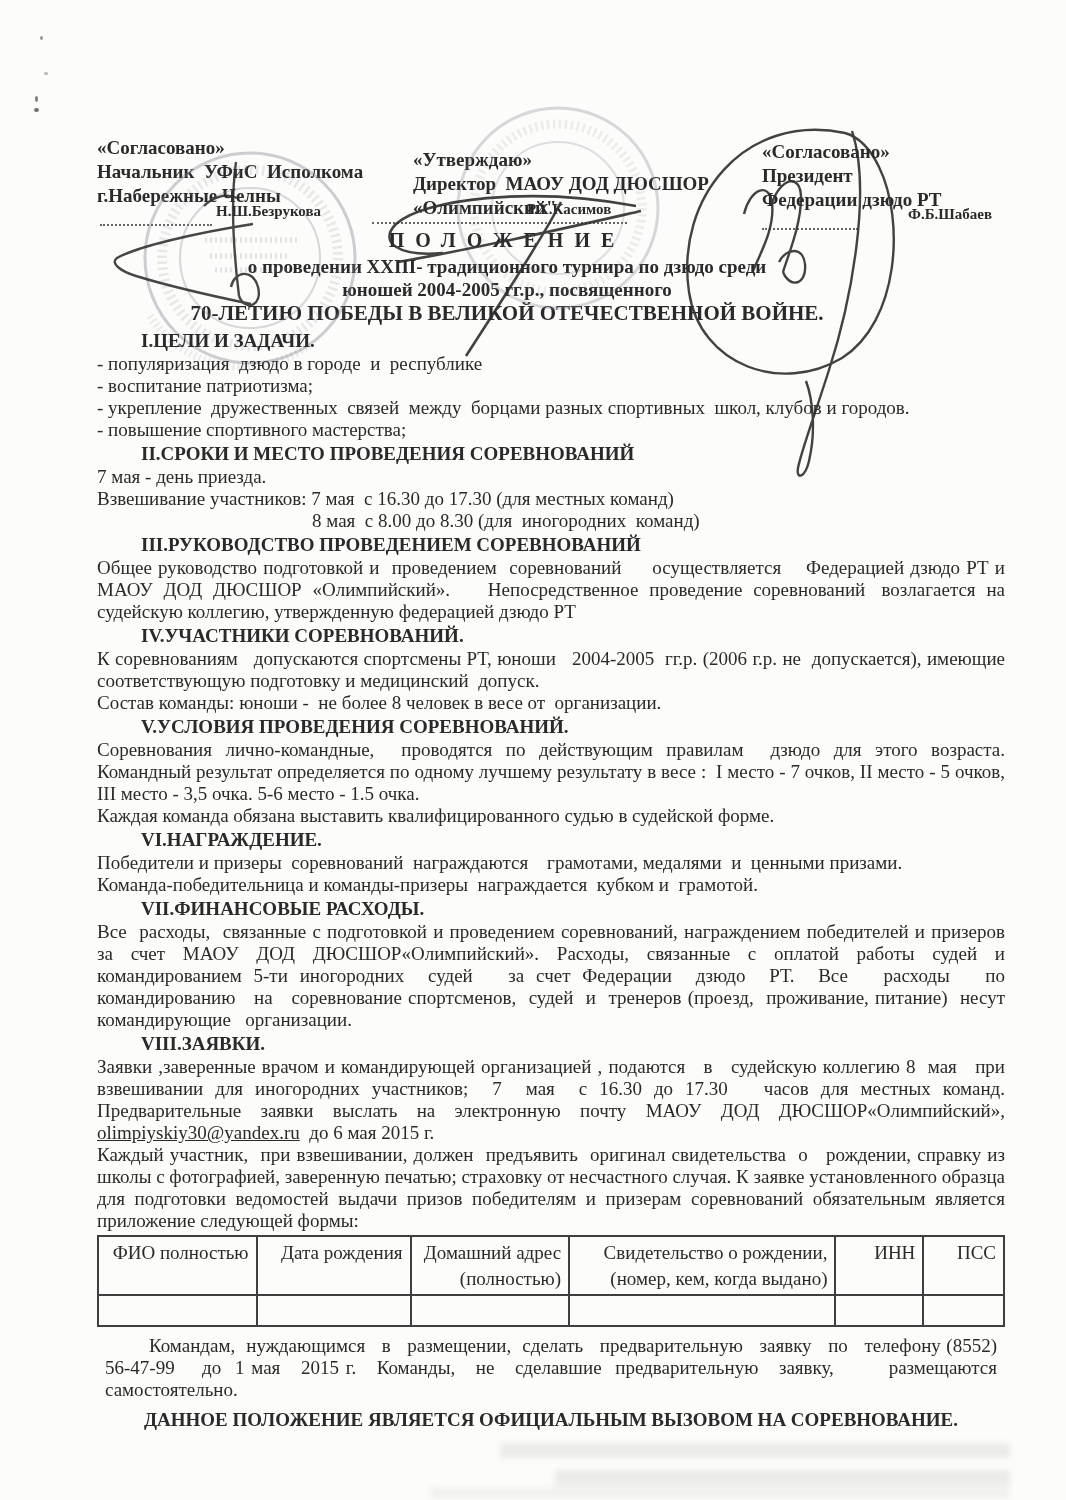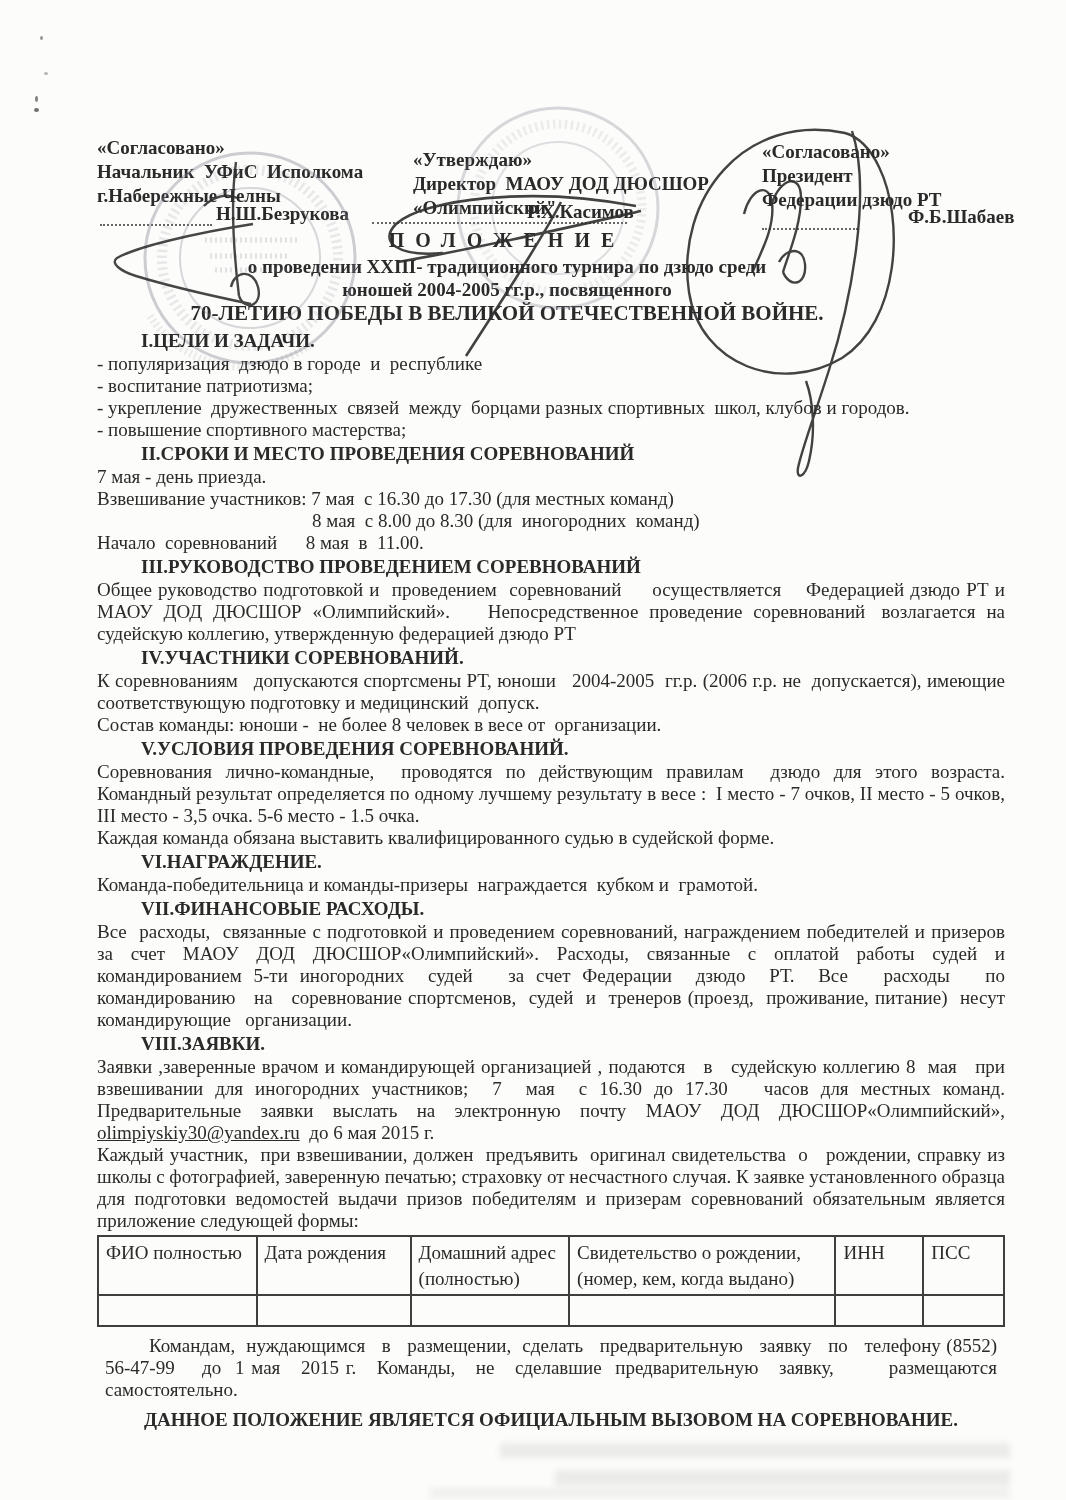--- a/index.html
+++ b/index.html
@@ -12,42 +12,42 @@
   
   .approvals{position:absolute;top:134px;left:0;width:1066px;height:100px;}
   .approval{position:absolute;font-weight:bold;font-size:19px;line-height:24px;white-space:pre-wrap;}
   .appr-left{left:97px;top:2px;}
   .appr-center{left:413px;top:14px;}
   .appr-right{left:762px;top:6px;}
   .sign-line{position:absolute;border-bottom:2px dotted #666;height:0;}
   .sl-left{left:100px;top:224px;width:112px;}
   .sl-center{left:372px;top:222px;width:255px;}
   .sl-right{left:762px;top:228px;width:96px;}
-  .signer{position:absolute;font-weight:bold;font-size:19px;}
+  .signer{position:absolute;font-weight:bold;font-size:15px;}
   .sn-left{left:216px;top:203px;}
   .sn-center{left:527px;top:201px;}
   .sn-right{left:908px;top:206px;}
   
   .title-block{position:absolute;top:229px;left:97px;width:820px;text-align:center;font-weight:bold;}
   .title-main{font-size:20px;letter-spacing:.55em;margin-bottom:3px;}
   .title-l1{font-size:19px;line-height:23px;}
   .title-l2{font-size:19px;line-height:23px;}
   .title-l3{font-size:21px;line-height:24px;}
   
   .flow{position:absolute;top:328px;left:0;width:1066px;padding:0 61px 0 97px;box-sizing:border-box;
         font-size:19px;line-height:22px;}
   .sec-h{font-weight:bold;text-indent:44px;margin:2px 0 1px 0;}
   .para{text-align:justify;white-space:pre-wrap;margin:0;}
   .line{white-space:pre-wrap;margin:0;}
   .indent215{margin-left:215px;}
   .email{text-decoration:underline;}
   .final-call{font-weight:bold;text-align:center;margin-top:3px;}
   .footer-para{text-align:justify;white-space:pre-wrap;text-indent:44px;margin:8px;}
   
-  table.entry{border-collapse:collapse;width:100%;margin:3px 0 4px 0;table-layout:fixed;}
+  table.entry{border-collapse:collapse;width:100%;margin:3px 0 4px 0;table-layout:fixed;text-align:right;}
   table.entry td{border:2px solid #3f3f3f;vertical-align:top;padding:3px 7px 2px 7px;
                  font-size:19px;line-height:26px;}
   tr.empty-row td{height:24px;}
   
   .overlay{position:absolute;top:0;left:0;pointer-events:none;}
   .ghost{position:absolute;background:#555;opacity:.10;filter:blur(3px);}
   .speck{position:absolute;background:#333;border-radius:50%;}
 </style>
 </head>
 <body>
@@ -128,34 +128,34 @@
     <div class="sec-h">I.ЦЕЛИ И ЗАДАЧИ.</div>
     <div class="line">- популяризация  дзюдо в городе  и  республике</div>
     <div class="line">- воспитание патриотизма;</div>
     <div class="line">- укрепление  дружественных  связей  между  борцами разных спортивных  школ, клубов и городов.</div>
     <div class="line">- повышение спортивного мастерства;</div>
 
     <div class="sec-h">II.СРОКИ И МЕСТО ПРОВЕДЕНИЯ СОРЕВНОВАНИЙ</div>
     <div class="line">7 мая - день приезда.</div>
     <div class="line">Взвешивание участников: 7 мая  с 16.30 до 17.30 (для местных команд)</div>
     <div class="line indent215">8 мая  с 8.00 до 8.30 (для  иногородних  команд)</div>
-    <div class="line">Начало  соревнований      8 мая  в  11.00.</div>
 
     <div class="sec-h">III.РУКОВОДСТВО ПРОВЕДЕНИЕМ  СОРЕВНОВАНИЙ</div>
     <p class="para">Общее руководство подготовкой и  проведением  соревнований     осуществляется    Федерацией дзюдо РТ и МАОУ  ДОД  ДЮСШОР  «Олимпийский».       Непосредственное  проведение  соревнований   возлагается  на судейскую коллегию, утвержденную федерацией дзюдо РТ</p>
 
     <div class="sec-h">IV.УЧАСТНИКИ СОРЕВНОВАНИЙ.</div>
     <p class="para">К соревнованиям   допускаются спортсмены РТ, юноши   2004-2005  гг.р. (2006 г.р. не  допускается), имеющие соответствующую подготовку и медицинский  допуск.</p>
     <div class="line">Состав команды: юноши -  не более 8 человек в весе от  организации.</div>
 
     <div class="sec-h">V.УСЛОВИЯ ПРОВЕДЕНИЯ СОРЕВНОВАНИЙ.</div>
     <p class="para">Соревнования лично-командные,  проводятся по действующим правилам  дзюдо для этого возраста. Командный результат определяется по одному лучшему результату в весе :  I место - 7 очков, II место - 5 очков, III место - 3,5 очка. 5-6 место - 1.5 очка.</p>
     <div class="line">Каждая команда обязана выставить квалифицированного судью в судейской форме.</div>
 
     <div class="sec-h">VI.НАГРАЖДЕНИЕ.</div>
+    <div class="line">Победители и призеры  соревнований  награждаются    грамотами, медалями  и  ценными призами.</div>
     <div class="line">Команда-победительница и команды-призеры  награждается  кубком и  грамотой.</div>
 
     <div class="sec-h">VII.ФИНАНСОВЫЕ РАСХОДЫ.</div>
     <p class="para">Все  расходы,  связанные с подготовкой и проведением соревнований, награждением победителей и призеров   за счет МАОУ ДОД ДЮСШОР«Олимпийский». Расходы, связанные с оплатой работы судей и командированием 5-ти иногородних  судей   за счет Федерации  дзюдо  РТ.  Все   расходы   по   командированию   на   соревнование спортсменов,  судей  и  тренеров (проезд,  проживание, питание)  несут  командирующие   организации.</p>
 
     <div class="sec-h">VIII.ЗАЯВКИ.</div>
     <p class="para"><span>Заявки ,заверенные врачом и командирующей организацией , подаются   в   судейскую коллегию 8  мая   при взвешивании для иногородних участников;  7  мая  с 16.30 до 17.30   часов для местных команд. Предварительные заявки выслать на электронную почту МАОУ ДОД ДЮСШОР«Олимпийский», </span><span class="email">olimpiyskiy30@yandex.ru</span><span>  до 6 мая 2015 г.</span></p>
     <p class="para">Каждый участник,  при взвешивании, должен  предъявить  оригинал свидетельства  о   рождении, справку из школы с фотографией, заверенную печатью; страховку от несчастного случая. К заявке установленного образца для  подготовки  ведомостей  выдачи  призов  победителям  и  призерам  соревнований  обязательным  является приложение следующей формы:</p>
 
     <table class="entry">

